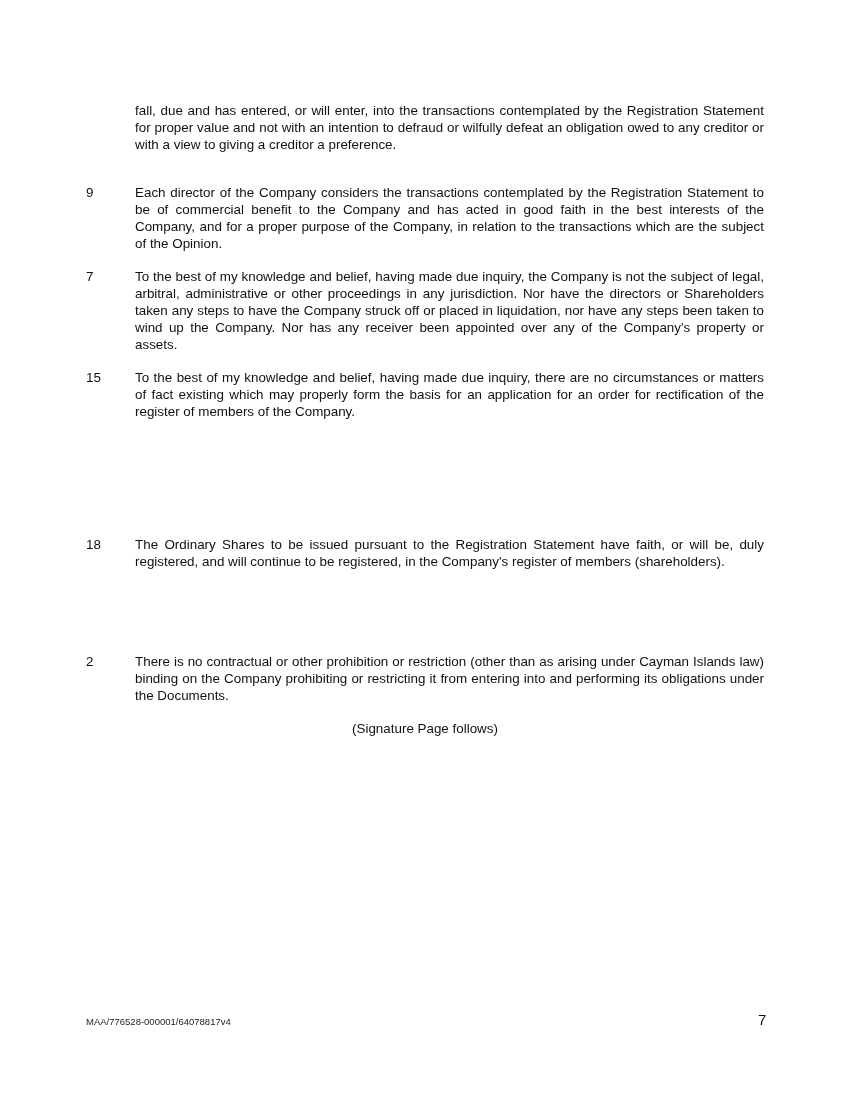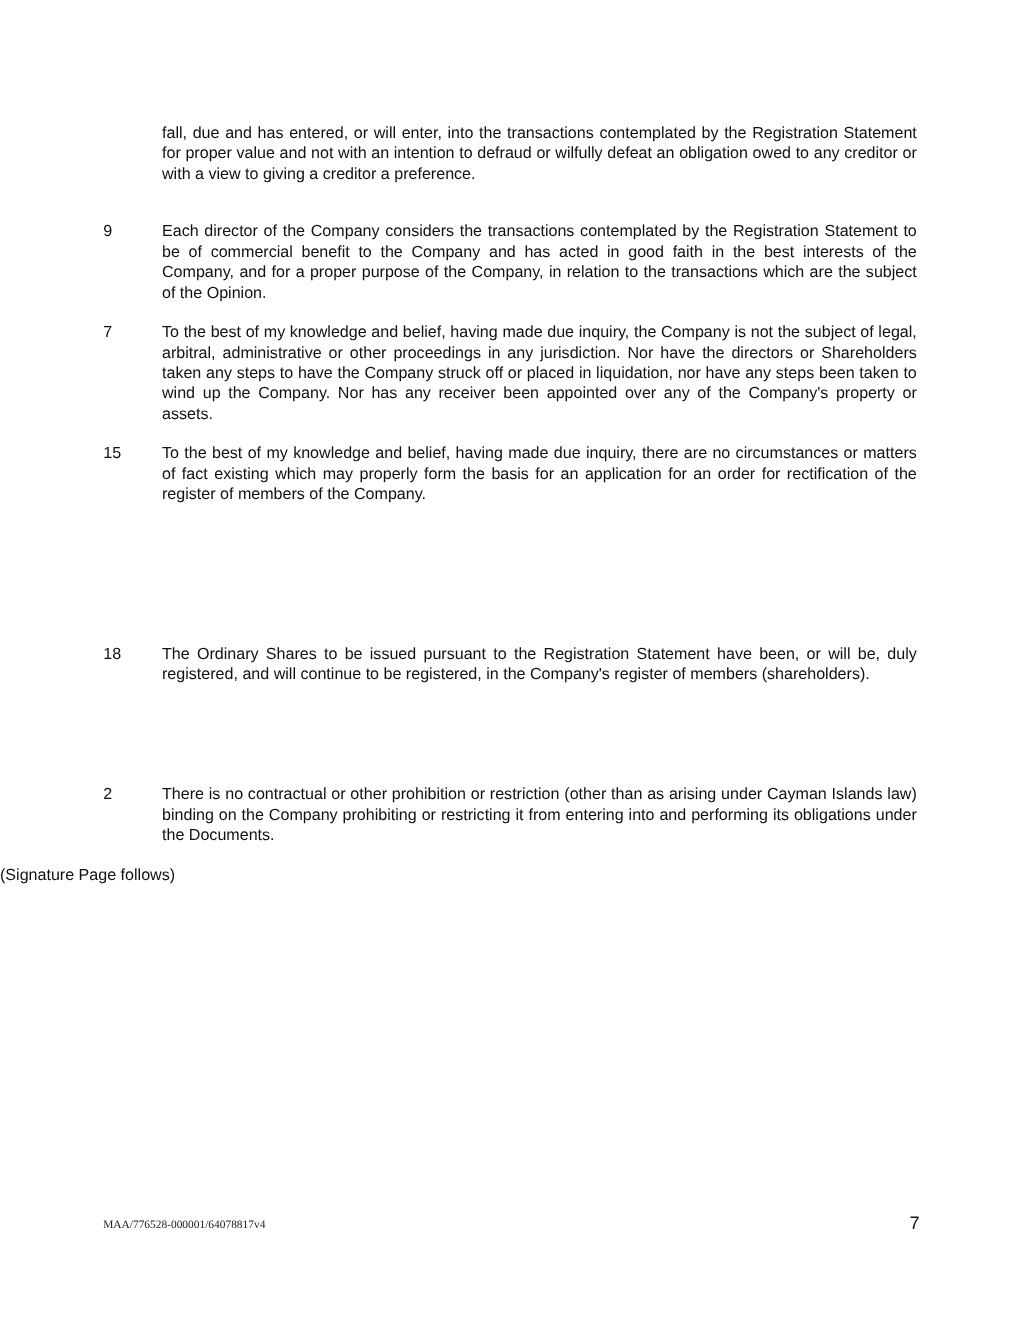--- a/index.html
+++ b/index.html
@@ -3,22 +3,22 @@
 <meta charset="utf-8">
 <style>
   html, body { margin: 0; padding: 0; background: #ffffff; }
   body { width: 850px; height: 1100px; position: relative; overflow: hidden;
          font-family: "Liberation Sans", sans-serif; color: #111; }
   .page { position: absolute; left: 0; top: 0; width: 850px; height: 1100px; }
   .para { position: absolute; left: 86px; width: 678px; font-size: 13.4px; line-height: 16.9px; }
   .num { position: absolute; left: 0; top: 0; width: 40px; }
   .txt { margin-left: 49px; text-align: justify; text-align-last: left; }
   .cont { position: absolute; left: 135px; width: 629px; top: 103px; font-size: 13.4px; line-height: 16.9px; text-align: justify; }
-  .sig { position: absolute; top: 721px; left: 0; width: 850px; text-align: left; font-size: 13.4px; }
-  .footer-ref { position: absolute; left: 86px; top: 1016px; font-size: 9.5px; color: #222; font-family: Liberation Serif, serif; }
+  .sig { position: absolute; top: 721px; left: 0; width: 850px; text-align: center; font-size: 13.4px; }
+  .footer-ref { position: absolute; left: 86px; top: 1016px; font-size: 9.5px; color: #222; }
   .page-num { position: absolute; left: 758px; top: 1011px; font-size: 15px; }
 </style>
 </head>
 <body>
 
 <div class="page">
 
   <div class="cont">fall, due and has entered, or will enter, into the transactions contemplated by the Registration Statement for proper value and not with an intention to defraud or wilfully defeat an obligation owed to any creditor or with a view to giving a creditor a preference.</div>
 
   <div class="para" style="top:185px">
@@ -33,21 +33,21 @@
 
   <div class="para" style="top:370px">
     <span class="num">15</span>
     <div class="txt">To the best of my knowledge and belief, having made due inquiry, there are no circumstances or matters of fact existing which may properly form the basis for an application for an order for rectification of the register of members of the Company.</div>
   </div>
 
 
 
   <div class="para" style="top:537px">
     <span class="num">18</span>
-    <div class="txt">The Ordinary Shares to be issued pursuant to the Registration Statement have been, or will be, duly registered, and will continue to be registered, in the Company's register of members (shareholders).</div>
+    <div class="txt">The Ordinary Shares to be issued pursuant to the Registration Statement have faith, or will be, duly registered, and will continue to be registered, in the Company's register of members (shareholders).</div>
   </div>
 
 
   <div class="para" style="top:654px">
     <span class="num">2</span>
     <div class="txt">There is no contractual or other prohibition or restriction (other than as arising under Cayman Islands law) binding on the Company prohibiting or restricting it from entering into and performing its obligations under the Documents.</div>
   </div>
 
   <div class="sig">(Signature Page follows)</div>
 

